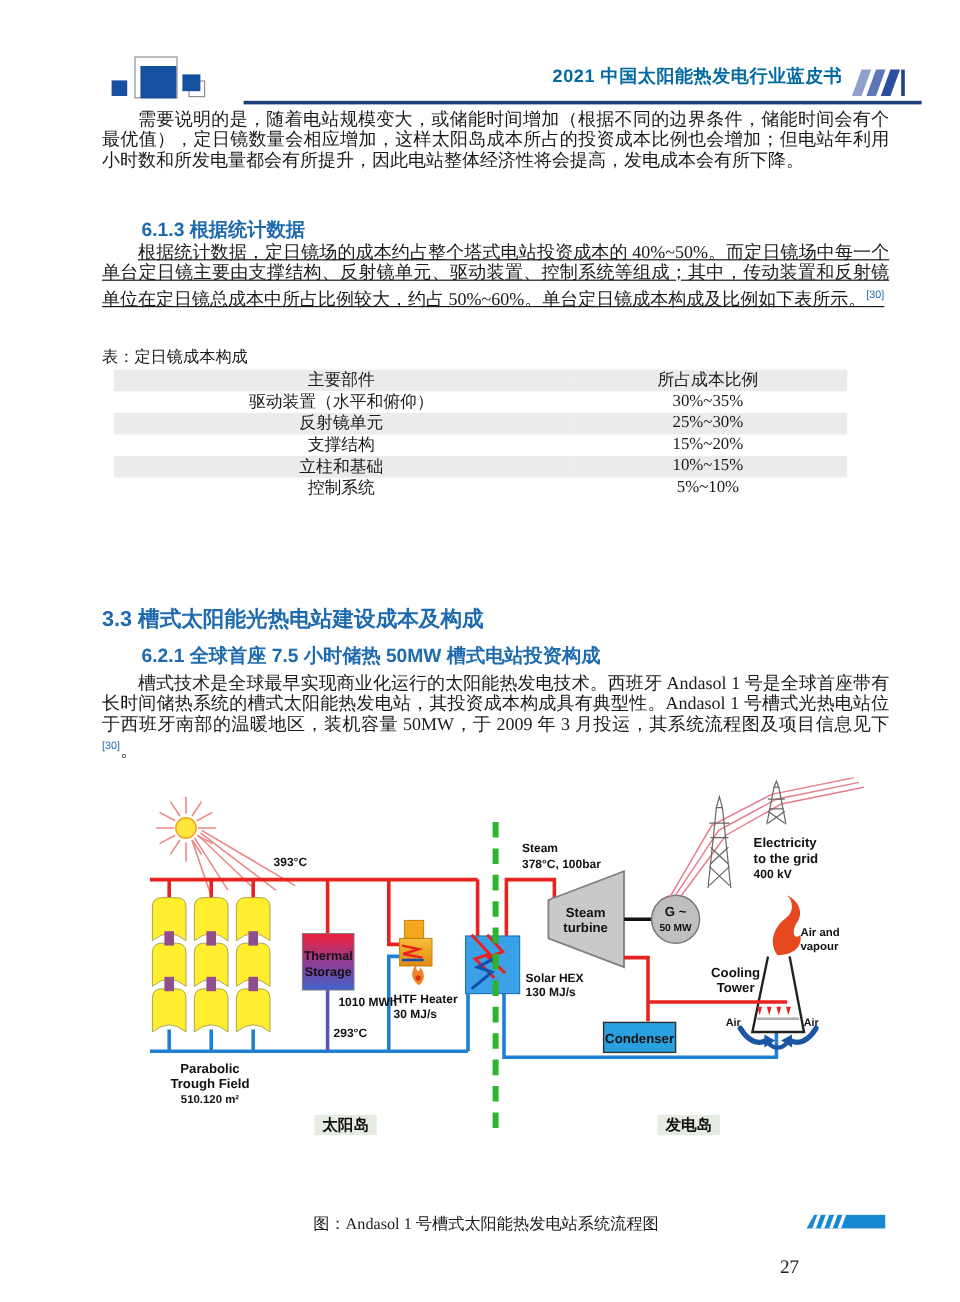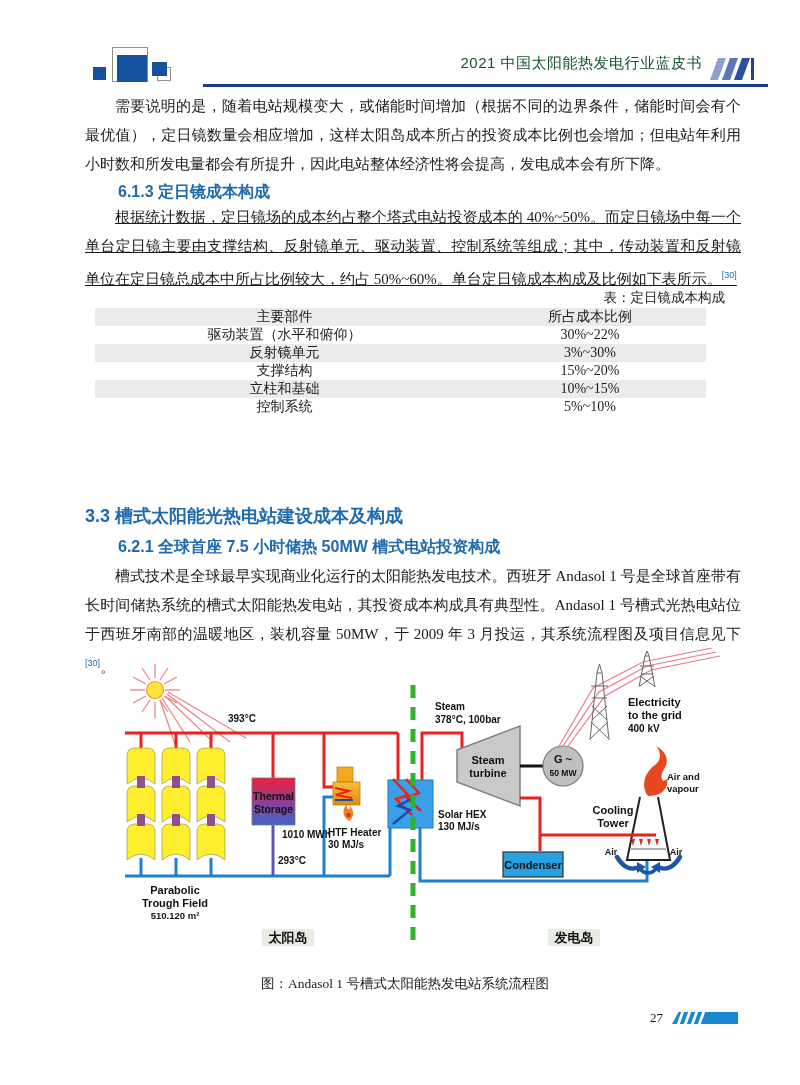--- a/index.html
+++ b/index.html
@@ -7,49 +7,49 @@
         font-family:"Liberation Serif", "DejaVu Serif", serif;color:#1a1a1a;}
   
   .logo{position:absolute;left:85px;top:42px;width:120px;height:50px;}
   .logo .sq{position:absolute;}
   .sq-outline-big{left:27px;top:5px;width:34px;height:33px;border:1.5px solid #8f8f8f;}
   .sq-blue-big{left:32px;top:13px;width:30px;height:27px;background:#15519e;}
   .sq-blue-left{left:8px;top:25px;width:13px;height:13px;background:#15519e;}
   .sq-outline-right{left:72px;top:25px;width:12px;height:12px;border:1.3px solid #8f8f8f;}
   .sq-blue-right{left:67px;top:20px;width:15px;height:14px;background:#15519e;}
   .header-title{position:absolute;right:98px;top:54px;font-family:"Liberation Sans",sans-serif;
-        font-weight:normal;font-size:15px;color:#14532d;letter-spacing:.5px;}
+        font-weight:bold;font-size:15px;color:#0369a1;letter-spacing:.5px;}
   .header-rule{position:absolute;left:203px;top:84px;width:565px;height:2.5px;background:#1c3f7c;}
   .slashes{position:absolute;left:712px;top:58px;width:50px;height:24px;}
   .slashes i{position:absolute;top:0;width:8px;height:22px;transform:skewX(-20deg);}
   .sl1{left:2px;background:#8fa0cc;} .sl2{left:14px;background:#5f77b8;} .sl3{left:26px;background:#2b4f9e;}
   .slbar{position:absolute;left:39px;top:0;width:3px;height:22px;background:#24427e;}
   
-  .bodytext{position:absolute;left:85px;width:656px;font-size:15px;line-height:29px;
+  .bodytext{position:absolute;left:85px;width:656px;font-size:15px;line-height:17px;
         text-align:justify;text-indent:2em;margin:0;}
   .p1{top:92px;} .p2{top:203px;text-decoration:underline;} .p3{top:562px;}
   sup.ref{color:#1e6aae;font-size:9px;font-family:"Liberation Sans",sans-serif;}
   .h613,.h621{position:absolute;left:118px;margin:0;color:#1e6aae;font-size:16px;font-weight:bold;
         font-family:"Liberation Sans",sans-serif;}
   .h613{top:182px;} .h621{top:537px;}
   .h62{position:absolute;left:85px;top:504px;margin:0;color:#1e6aae;font-size:18px;font-weight:bold;
         font-family:"Liberation Sans",sans-serif;}
   
-  .tbl-caption{position:absolute;left:85px;top:289px;width:640px;text-align:right;font-size:13.5px;}
+  .tbl-caption{position:absolute;left:85px;top:289px;width:640px;text-align:left;font-size:13.5px;}
   table.cost{position:absolute;left:95px;top:308px;width:611px;border-collapse:collapse;font-size:14px;}
   table.cost th,table.cost td{font-weight:normal;text-align:center;padding:0;height:15px;}
   table.cost col.c1{width:62%;} table.cost col.c2{width:38%;}
   table.cost thead tr{background:#ebebeb;}
   table.cost tbody tr:nth-child(even){background:#ebebeb;}
   
   .diagram{position:absolute;left:90px;top:648px;width:640px;height:310px;}
   .diagram text{font-family:"Liberation Sans","DejaVu Sans",sans-serif;font-weight:bold;fill:#111;}
-  .fig-caption{position:absolute;left:85px;top:975px;width:640px;text-align:center;font-size:13.5px;}
-  
-  .page-num{position:absolute;left:650px;top:1010px;font-size:13px;}
+  .fig-caption{position:absolute;left:85px;top:1011px;width:640px;text-align:center;font-size:13.5px;}
+  
+  .page-num{position:absolute;left:650px;top:1048px;font-size:16px;}
   .footer-bar{position:absolute;left:672px;top:1012px;width:66px;height:12px;background:#1787d2;
         clip-path:polygon(10% 0,100% 0,100% 100%,0 100%);}
   .footer-bar i{position:absolute;top:0;width:3px;height:12px;background:#ffffff;transform:skewX(-20deg);}
   .fs1{left:7px;} .fs2{left:14px;} .fs3{left:21px;} .fs4{left:28px;}
 </style>
 </head>
 <body>
 
 <div class="page">
 
@@ -63,43 +63,43 @@
   <div class="header-title">2021 中国太阳能热发电行业蓝皮书</div>
   <div class="slashes">
     <i class="sl1"></i>
       <i class="sl2"></i>
       <i class="sl3"></i>
       <span class="slbar"></span>
   </div>
   <div class="header-rule"></div>
 
   <p class="bodytext p1">需要说明的是，随着电站规模变大，或储能时间增加（根据不同的边界条件，储能时间会有个最优值），定日镜数量会相应增加，这样太阳岛成本所占的投资成本比例也会增加；但电站年利用小时数和所发电量都会有所提升，因此电站整体经济性将会提高，发电成本会有所下降。</p>
-  <h3 class="h613">6.1.3 定日镜成本构成</h3>
+  <h3 class="h613">6.1.3 根据统计数据</h3>
   <p class="bodytext p2"><span>根据统计数据，定日镜场的成本约占整个塔式电站投资成本的 40%~50%。而定日镜场中每一个单台定日镜主要由支撑结构、反射镜单元、驱动装置、控制系统等组成；其中，传动装置和反射镜单位在定日镜总成本中所占比例较大，约占 50%~60%。单台定日镜成本构成及比例如下表所示。</span><sup class="ref">[30]</sup></p>
 
   <div class="tbl-caption">表：定日镜成本构成</div>
   <table class="cost">
     <colgroup>
         <col class="c1">
         <col class="c2">
       </colgroup>
     <thead>
       <tr>
         <th>主要部件</th>
         <th>所占成本比例</th>
       </tr>
     </thead>
     <tbody>
       <tr>
           <td>驱动装置（水平和俯仰）</td>
-          <td>30%~22%</td>
+          <td>30%~35%</td>
         </tr>
       <tr>
           <td>反射镜单元</td>
-          <td>3%~30%</td>
+          <td>25%~30%</td>
         </tr>
       <tr>
           <td>支撑结构</td>
           <td>15%~20%</td>
         </tr>
       <tr>
           <td>立柱和基础</td>
           <td>10%~15%</td>
         </tr>
       <tr>

